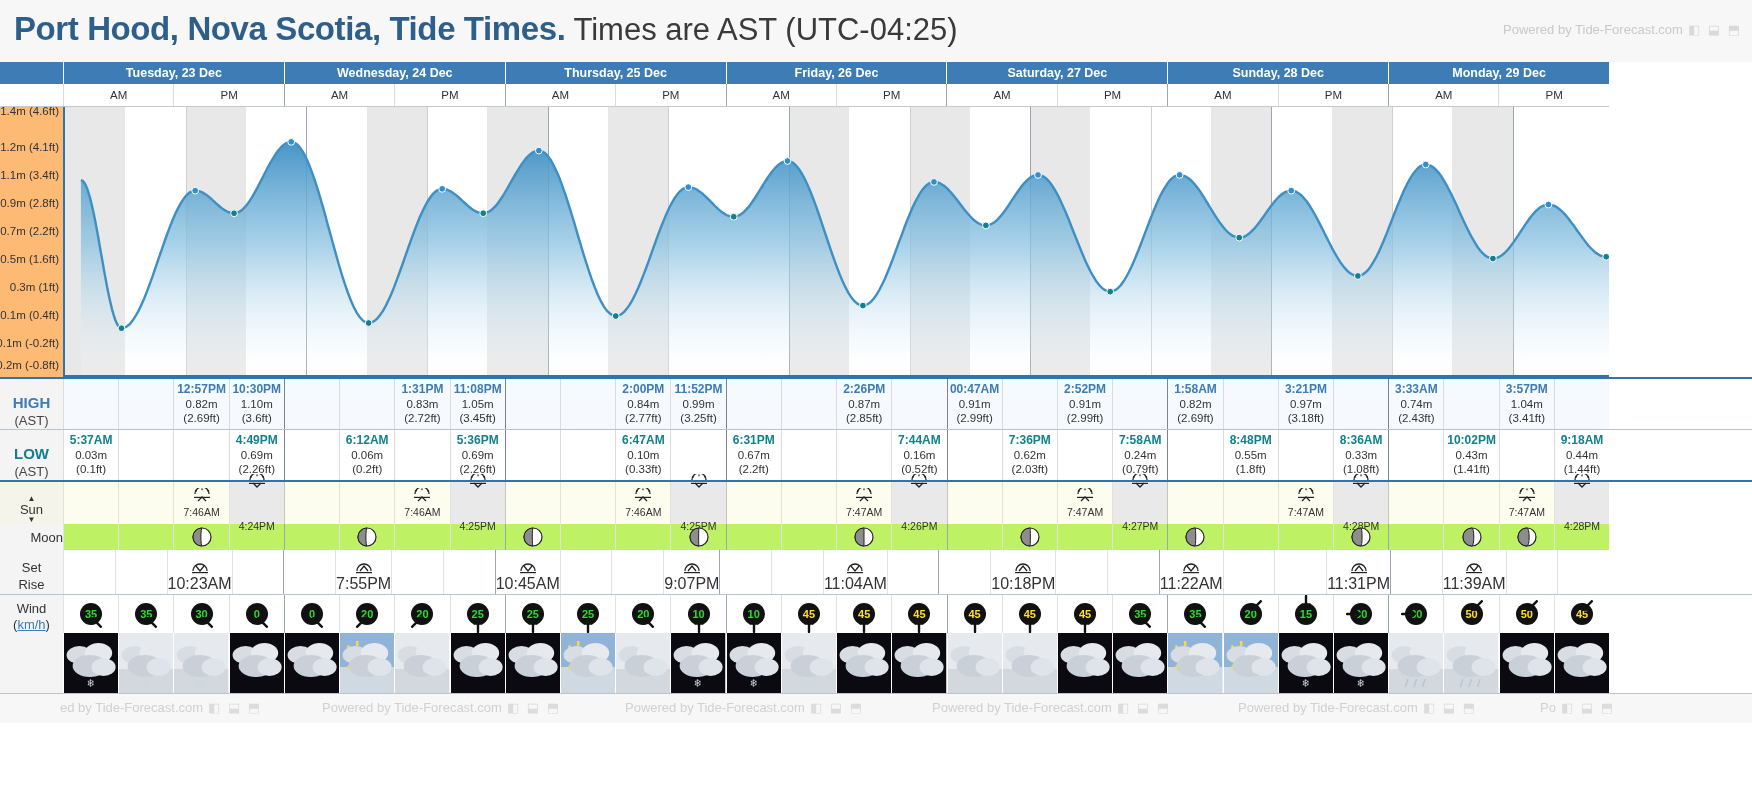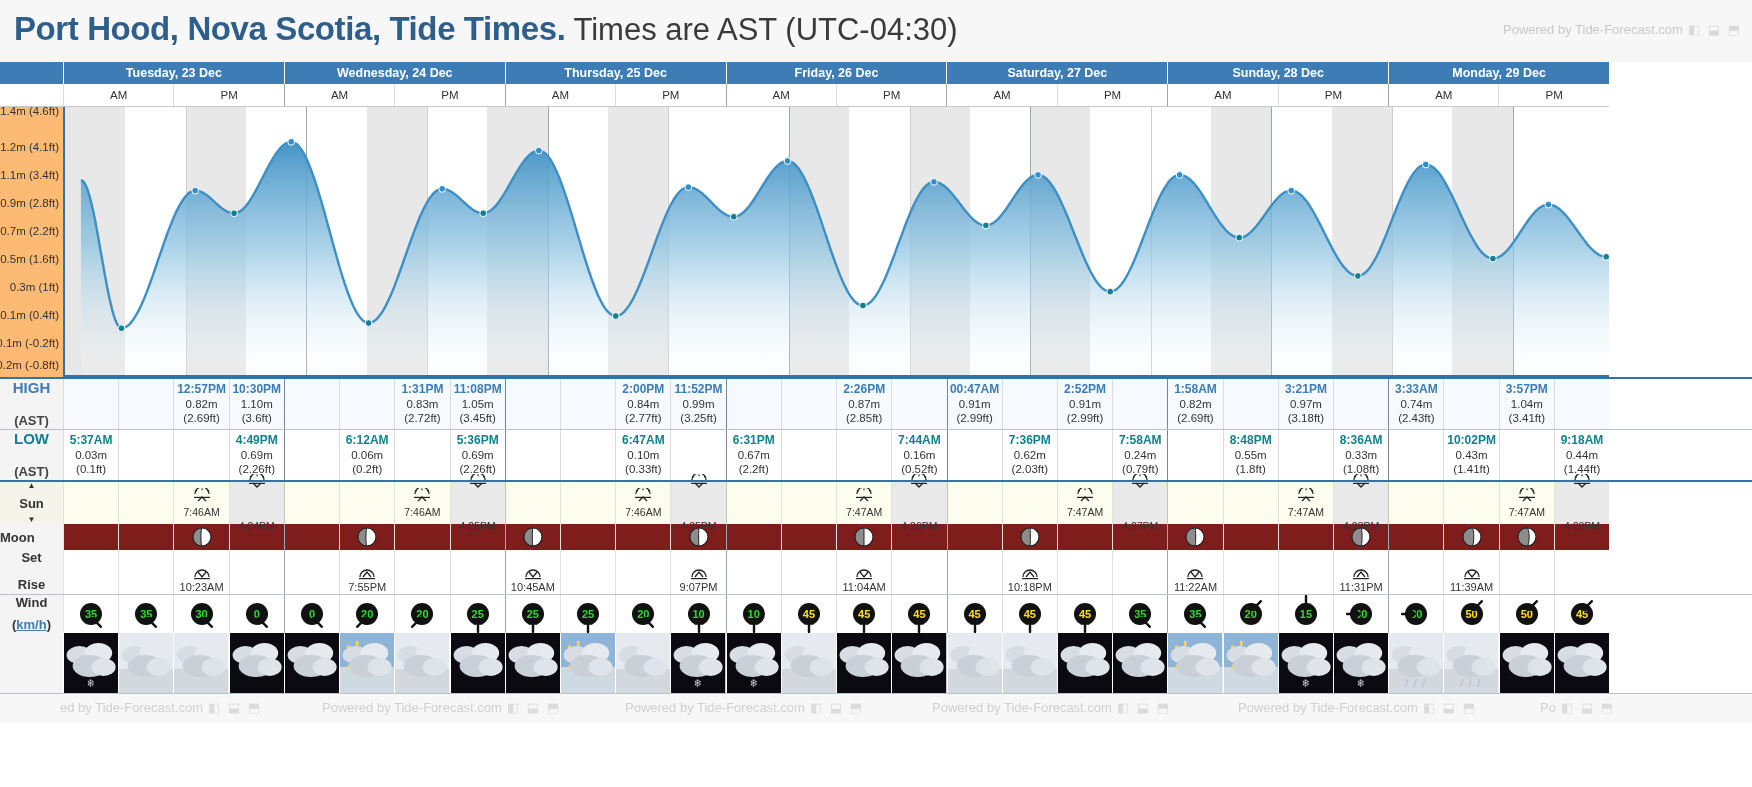--- a/index.html
+++ b/index.html
@@ -12,22 +12,22 @@
     display:inline-block; vertical-align:baseline; }
   .title-sub { font-size:31px; color:#3a3a3a; display:inline-block; margin-left:8px; vertical-align:baseline; }
   .brand { position:absolute; right:10px; top:22px; font-size:13px; color:#c9c9c9; }
   .brand .marks { display:inline-block; margin-left:5px; color:#d9d9d9; letter-spacing:2px; }
 
   
   :root { }
   .sheet { position:relative; width:1752px; }
 
   .row { display:flex; width:1609px; }
-  .lbl { width:63px; flex:0 0 63px; display:flex; align-items:center; justify-content:space-between;
-    text-align:center; font-size:13px; color:#333;font-weight:bold; }
+  .lbl { width:63px; flex:0 0 63px; display:flex; align-items:center; justify-content:flex-end;
+    text-align:center; font-size:13px; color:#333; }
 
   
   .dayrow { height:22px; background:#3d7cb5; }
   .dayrow .lbl { background:#3d7cb5; }
   .daycell { flex:1 1 0; color:#fff; font-size:12.5px; font-weight:bold; text-align:center;
     line-height:22px; border-left:1px solid #fff; }
 
   
   .ampmrow { height:23px; background:#fff; border-bottom:1px solid #c8c8c8; }
   .ampmcell { flex:1 1 0; text-align:center; font-size:11.5px; color:#333; line-height:23px;
@@ -66,31 +66,31 @@
   
   .sunrow { height:42px; background:#fdfdef; }
   .sunrow .lbl { background:#f4f4ea; flex-direction:column; font-size:13px; color:#333; line-height:1; }
   .sunrow .lbl .ar { font-size:8px; color:#333; }
   .scell { flex:1 1 0; border-left:1px solid #e2e2d6; display:flex; flex-direction:column;
     align-items:center; justify-content:center; font-size:10.5px; color:#333; }
   .scell.shade { background:#e9e9e9;gap:28px; }
   .scell.dayend { border-left:1px solid #c6c6b8; }
 
   
-  .moonrow { height:26px; background:#7f1d1d; }
+  .moonrow { height:26px; background:#bef264; }
   .moonrow .lbl { background:#f4f4f4; font-size:13px; }
   .mcell { flex:1 1 0; border-left:1px solid #e2e2e2; display:flex; align-items:center;
     justify-content:center; }
   .mcell.dayend { border-left:1px solid #9aa7b1; }
 
   
   .setrow { height:44px; background:#fff; }
   .setrow .lbl { background:#f4f4f4; flex-direction:column; font-size:13px; line-height:1.3; }
   .rcell { flex:1 1 0; border-left:1px solid #e2e2e2; display:flex; flex-direction:column;
-    align-items:center; justify-content:flex-end; font-size:11px; color:#333; padding-bottom:1px; }
+    align-items:center; justify-content:flex-end; font-size:16px; color:#333; padding-bottom:1px; }
   .rcell.dayend { border-left:1px solid #9aa7b1; }
 
   
   .windrow { height:38px; background:#fff; }
   .windrow .lbl { background:#f4f4f4; flex-direction:column; font-size:13px; line-height:1.25; }
   .windrow .lbl a { color:#3d7cb5; text-decoration:underline; }
   .wcell { flex:1 1 0; border-left:1px solid #e2e2e2; display:flex; align-items:center;
     justify-content:center; position:relative; }
   .wcell.dayend { border-left:1px solid #9aa7b1; }
   .wbadge { width:22px; height:22px; border-radius:50%; background:#111; color:#2ddb2d;
@@ -108,21 +108,21 @@
   .footer { height:30px; background:#f7f7f7; position:relative; border-top:1px solid #b9c4cc; }
   .fw { position:absolute; top:6px; font-size:13px; color:#d0d0d0; white-space:nowrap; }
   .fw .marks { margin-left:5px; color:#dcdcdc; letter-spacing:2px; }
 
   svg { display:block; }
 </style>
 </head>
 <body>
 
 <div class="titlebar">
-  <span class="title-main">Port Hood, Nova Scotia, Tide Times.</span><span class="title-sub">Times are AST (UTC-04:30)</span>
+  <span class="title-main">Port Hood, Nova Scotia, Tide Times.</span><span class="title-sub">Times are AST (UTC-04:25)</span>
   <div class="brand">
     <span>Powered by Tide-Forecast.com</span><span class="marks">◧ ⬓ ⬒</span>
   </div>
 </div>
 
 <div class="sheet">
 
   <div class="row dayrow">
     <div class="lbl"></div>
     <div id="dayCells" style="display:flex;flex:1 1 0">

